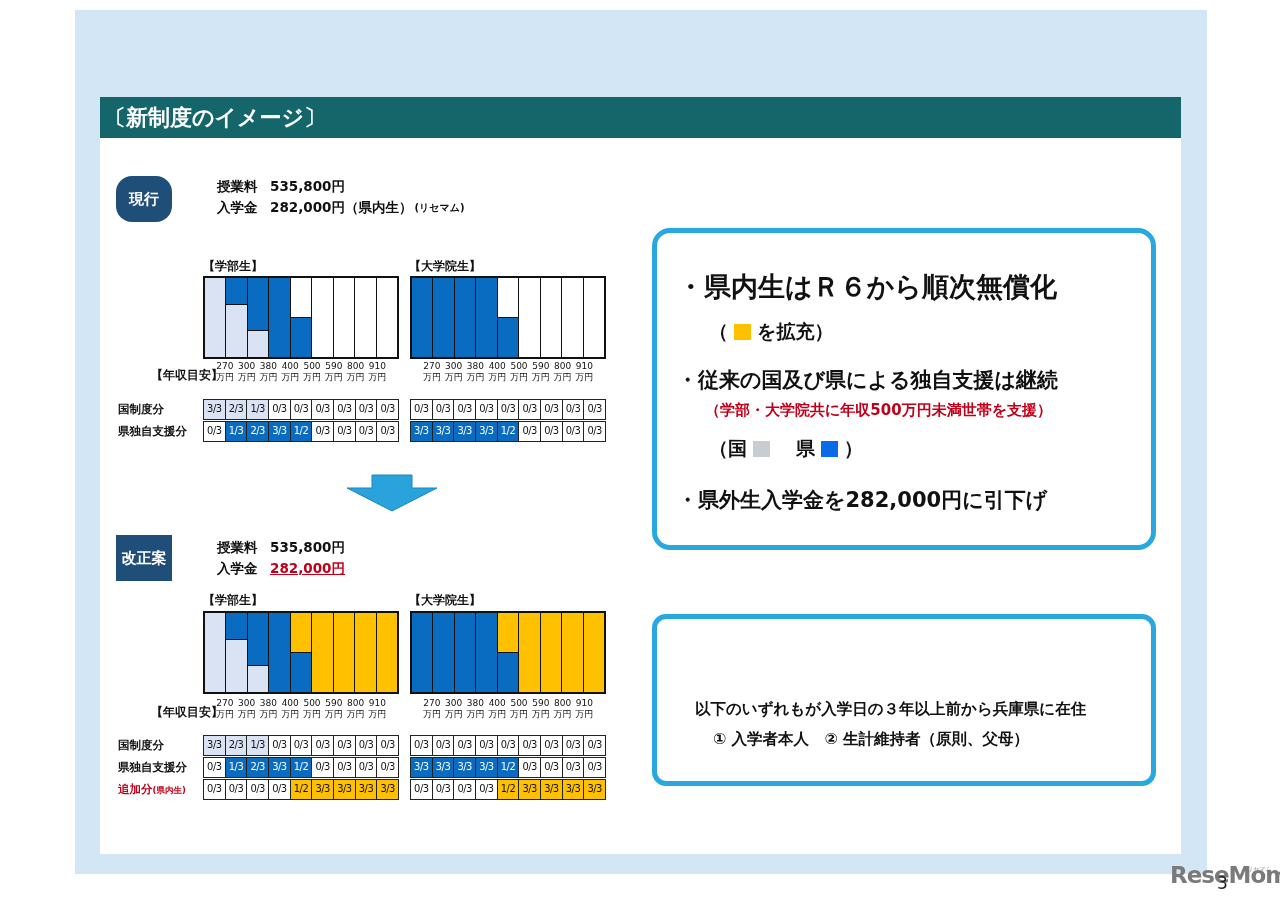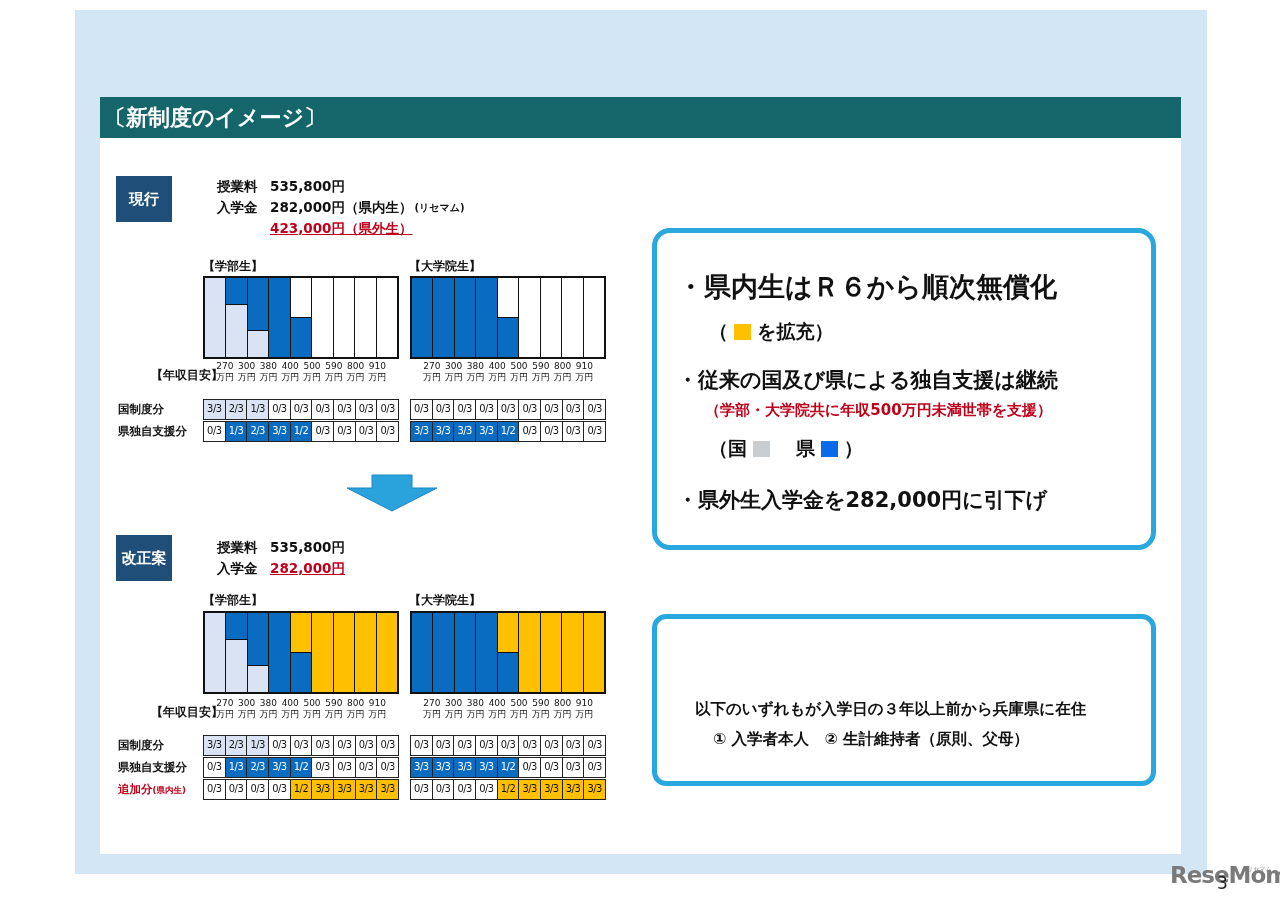--- a/index.html
+++ b/index.html
@@ -65,34 +65,30 @@
 </style>
 </head>
 <body>
 
 <div class="outer">
   <div class="inner">
     <div class="sec">〔新制度のイメージ〕</div>
   </div>
 </div>
 
-<div class="tag" style="left:116px;top:176px;">現行</div>
+<div class="tag" style="left:116px;top:176px;border-radius:16px;">現行</div>
 <div class="fees" style="left:217px;top:176px;">
   <div class="row">
       <span class="lbl">授業料</span>
       <span>535,800円</span>
     </div>
   <div class="row">
       <span class="lbl">入学金</span>
       <span>282,000円（県内生）</span>
       <span class="note">(リセマム)</span>
-    </div>
-  <div class="row">
-      <span class="lbl"></span>
-      <span class="red-u">423,000円（県外生）</span>
     </div>
 </div>
 
 <div class="clabel" style="left:203px;top:258px;">【学部生】</div>
 <div class="clabel" style="left:409px;top:258px;">【大学院生】</div>
 
 <div class="chart" style="left:203px;top:276px;">
   <div class="col">
       <div class="seg c-k" style="flex:3"></div>
     </div>

